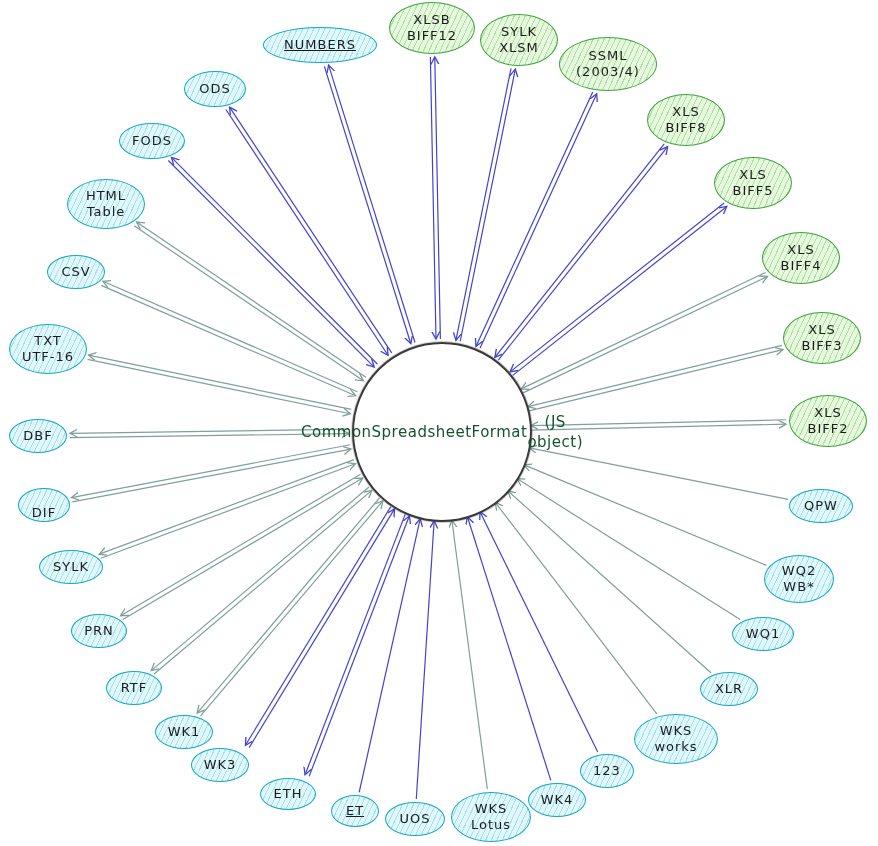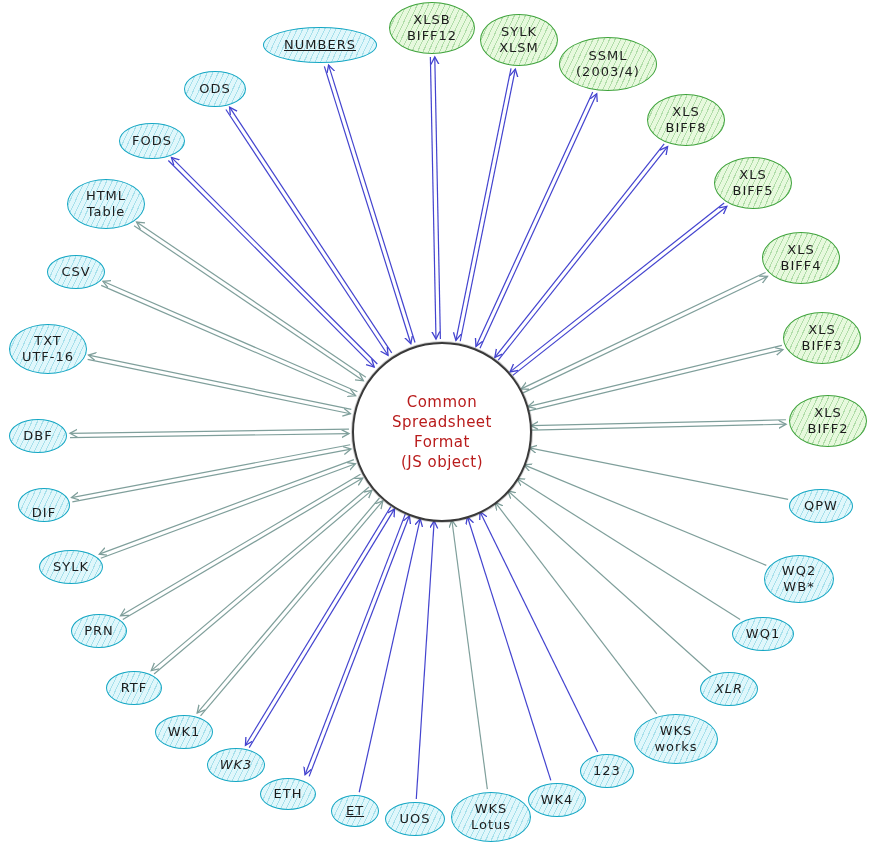--- a/index.html
+++ b/index.html
@@ -47,27 +47,27 @@
     position: absolute;
     left: 352px;
     top: 342px;
     width: 176px;
     height: 176px;
     border-radius: 50%;
     border: 2.5px solid #3a3a3a;
     box-shadow: 0 0 0 1px rgba(60,60,60,0.25);
     background: #ffffff;
     display: flex;
-    flex-direction: column;
+    flex-direction: row;
     align-items: center;
     justify-content: center;
     font-size: 15px;
     line-height: 1.35;
     letter-spacing: 0.5px;
-    color: #b91c1c;
+    color: #14532d;
     text-align: center;
   }
 </style>
 </head>
 <body>
 
 <div id="diagram">
   <svg id="arrows-svg" width="878" height="846" viewBox="0 0 878 846" xmlns="http://www.w3.org/2000/svg">
     <defs id="arrow-defs">
         <marker id="arrow-blue" markerWidth="10" markerHeight="10" refX="7.5" refY="4" orient="auto" markerUnits="userSpaceOnUse">
@@ -174,21 +174,21 @@
       <div class="node cyan" style="left: 789px; top: 489px; width: 64px; height: 34px;">
         <div class="node-line">QPW</div>
       </div>
       <div class="node cyan" style="left: 764px; top: 555px; width: 70px; height: 48px;">
         <div class="node-line">WQ2</div>
         <div class="node-line">WB*</div>
       </div>
       <div class="node cyan" style="left: 732px; top: 617px; width: 62px; height: 34px;">
         <div class="node-line">WQ1</div>
       </div>
-      <div class="node cyan" style="left: 700px; top: 672px; width: 58px; height: 34px; font-style: italic;">
+      <div class="node cyan" style="left: 700px; top: 672px; width: 58px; height: 34px;">
         <div class="node-line">XLR</div>
       </div>
       <div class="node cyan" style="left: 634px; top: 714px; width: 84px; height: 50px;">
         <div class="node-line">WKS</div>
         <div class="node-line">works</div>
       </div>
       <div class="node cyan" style="left: 580px; top: 754px; width: 54px; height: 34px;">
         <div class="node-line">123</div>
       </div>
       <div class="node cyan" style="left: 528px; top: 783px; width: 58px; height: 34px;">
@@ -200,21 +200,21 @@
       </div>
       <div class="node cyan" style="left: 385px; top: 802px; width: 60px; height: 34px;">
         <div class="node-line">UOS</div>
       </div>
       <div class="node cyan" style="left: 331px; top: 795px; width: 48px; height: 32px; text-decoration: underline;">
         <div class="node-line">ET</div>
       </div>
       <div class="node cyan" style="left: 260px; top: 778px; width: 56px; height: 32px;">
         <div class="node-line">ETH</div>
       </div>
-      <div class="node cyan" style="left: 207px; top: 748px; width: 58px; height: 34px; font-style: italic;">
+      <div class="node cyan" style="left: 191px; top: 748px; width: 58px; height: 34px;">
         <div class="node-line">WK3</div>
       </div>
       <div class="node cyan" style="left: 155px; top: 715px; width: 58px; height: 34px;">
         <div class="node-line">WK1</div>
       </div>
       <div class="node cyan" style="left: 106px; top: 671px; width: 56px; height: 34px;">
         <div class="node-line">RTF</div>
       </div>
       <div class="node cyan" style="left: 71px; top: 614px; width: 56px; height: 34px;">
         <div class="node-line">PRN</div>

